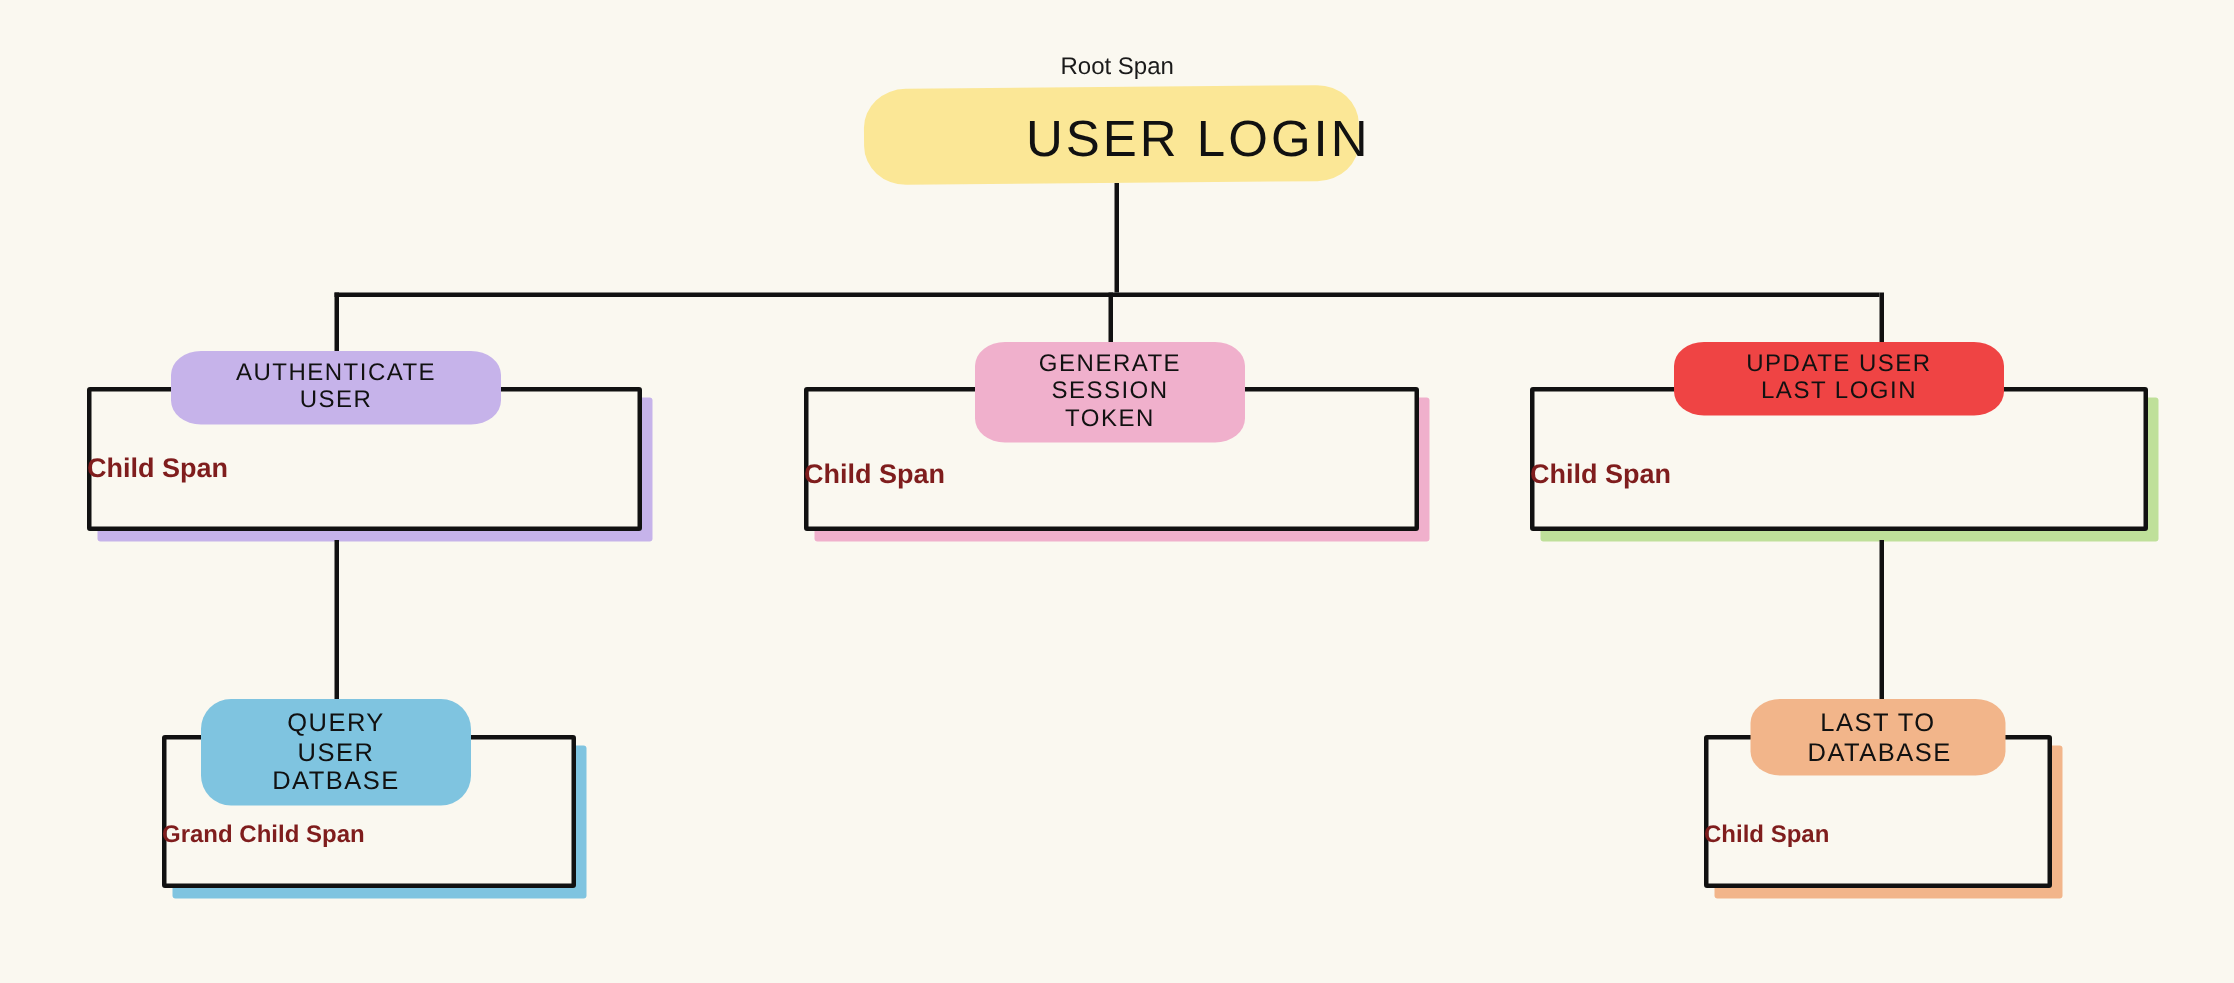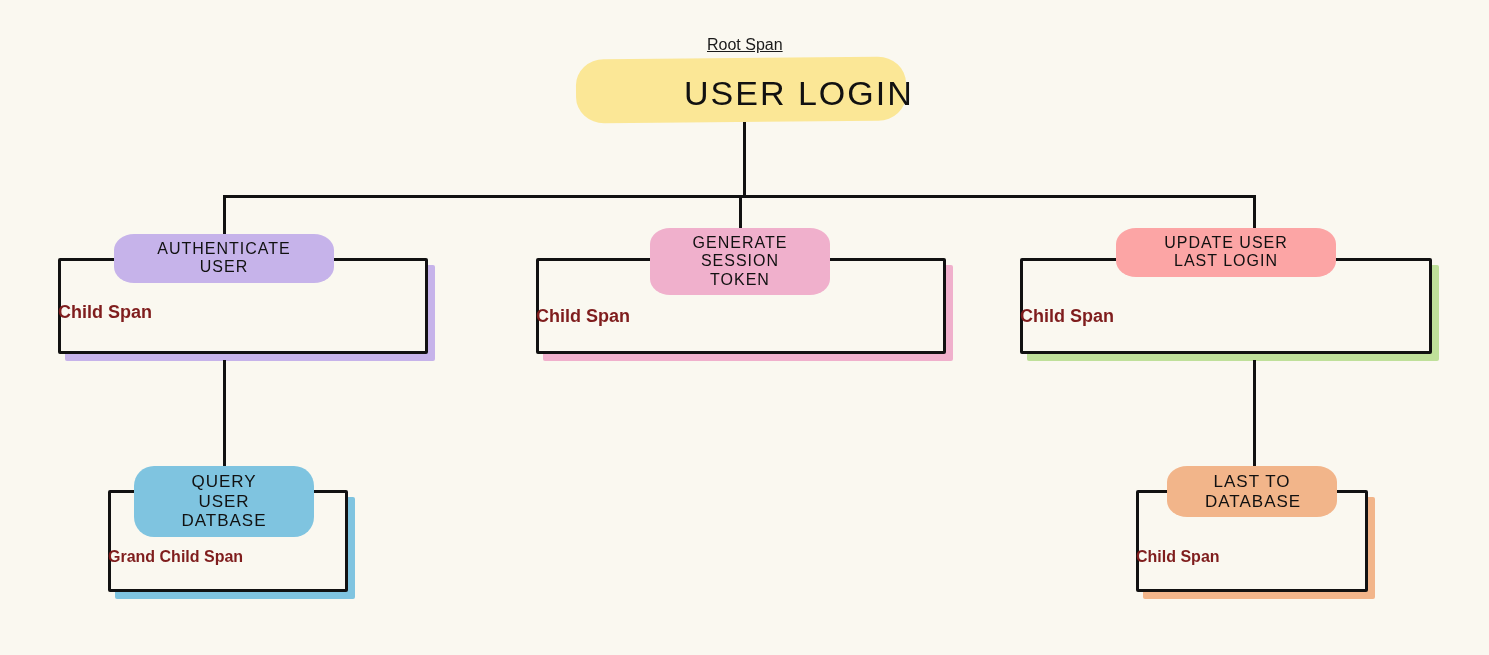--- a/index.html
+++ b/index.html
@@ -9,21 +9,20 @@
     height: 655px;
     position: relative;
     font-family: 'Comic Sans MS', 'Segoe UI', sans-serif;
     overflow: hidden;
   }
   .root-label {
     position: absolute;
     font-size: 16px;
     color: #1a1a1a;
     font-weight: 400;
-    text-decoration: underline;
   }
   .root-highlight {
     position: absolute;
     width: 330px;
     height: 64px;
     background: #fbe796;
     border-radius: 28px / 26px;
     transform: rotate(-0.5deg);
   }
   .root-title {
@@ -114,27 +113,27 @@
   <div class="box-fill sketchy"></div>
   <div class="body-text" style="top:48px;">Child Span</div>
 </div>
 <div class="tag" style="left:740px; top:228px; background:#f0b0cc; width:180px;">GENERATE SESSION TOKEN</div>
 
 <div class="box" style="left:1020px; top:258px; width:412px; height:96px;">
   <div class="box-shadow" style="background:#bfe09a;"></div>
   <div class="box-fill sketchy"></div>
   <div class="body-text" style="top:48px;">Child Span</div>
 </div>
-<div class="tag" style="left:1226px; top:228px; background:#fca5a5; width:220px;">UPDATE USER LAST LOGIN</div>
+<div class="tag" style="left:1226px; top:228px; background:#ef4444; width:220px;">UPDATE USER LAST LOGIN</div>
 
 <div class="line line-v" style="left:223px; top:360px; height:130px;"></div>
 
 <div class="line line-v" style="left:1253px; top:360px; height:130px;"></div>
 
-<div class="box" style="left:108px; top:490px; width:240px; height:102px;">
+<div class="box" style="left:108px; top:490px; width:276px; height:102px;">
   <div class="box-shadow" style="background:#7fc4e0;"></div>
   <div class="box-fill sketchy"></div>
   <div class="body-text" style="top:58px; font-size:16px;">Grand Child Span</div>
 </div>
 <div class="tag" style="left:224px; top:466px; background:#7fc4e0; width:180px; font-size:17px;border-radius:20px;">QUERY USER DATBASE</div>
 
 <div class="box" style="left:1136px; top:490px; width:232px; height:102px;">
   <div class="box-shadow" style="background:#f2b58a;"></div>
   <div class="box-fill sketchy"></div>
   <div class="body-text" style="top:58px; font-size:16px;">Child Span</div>

